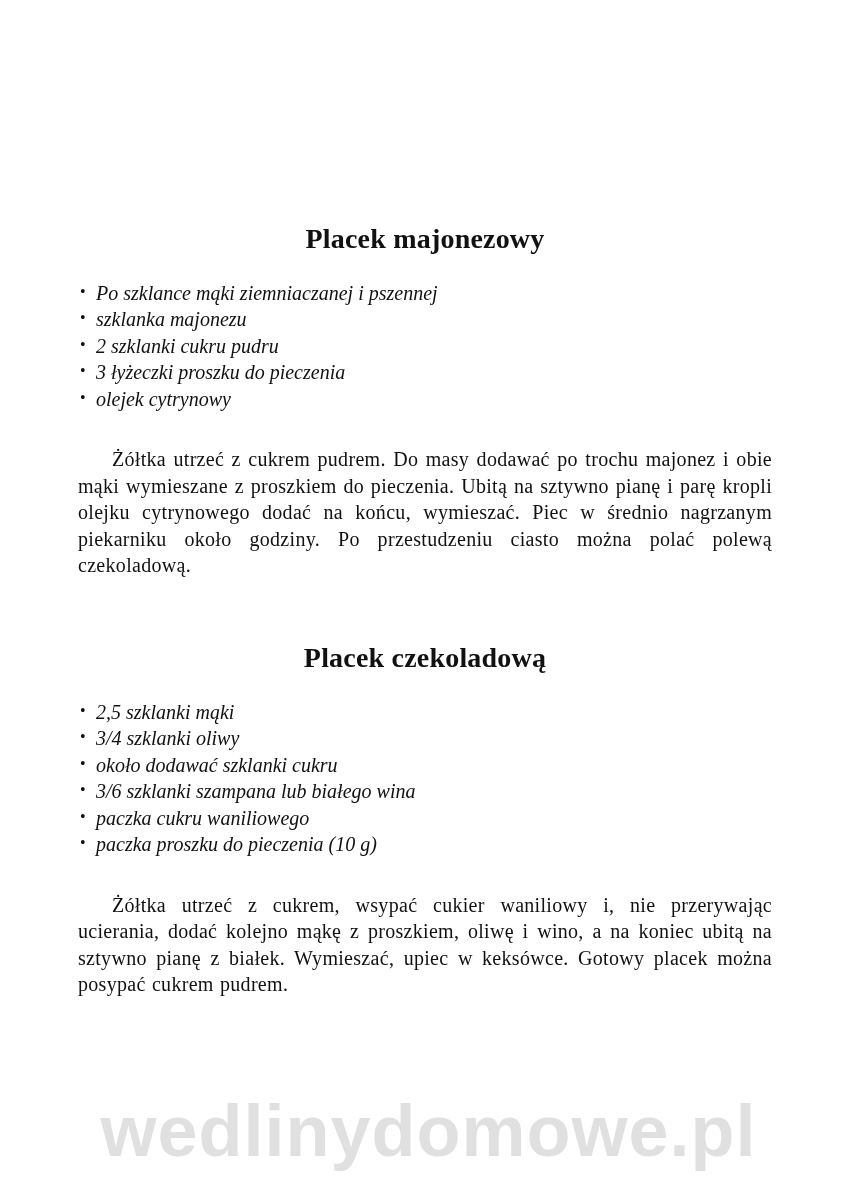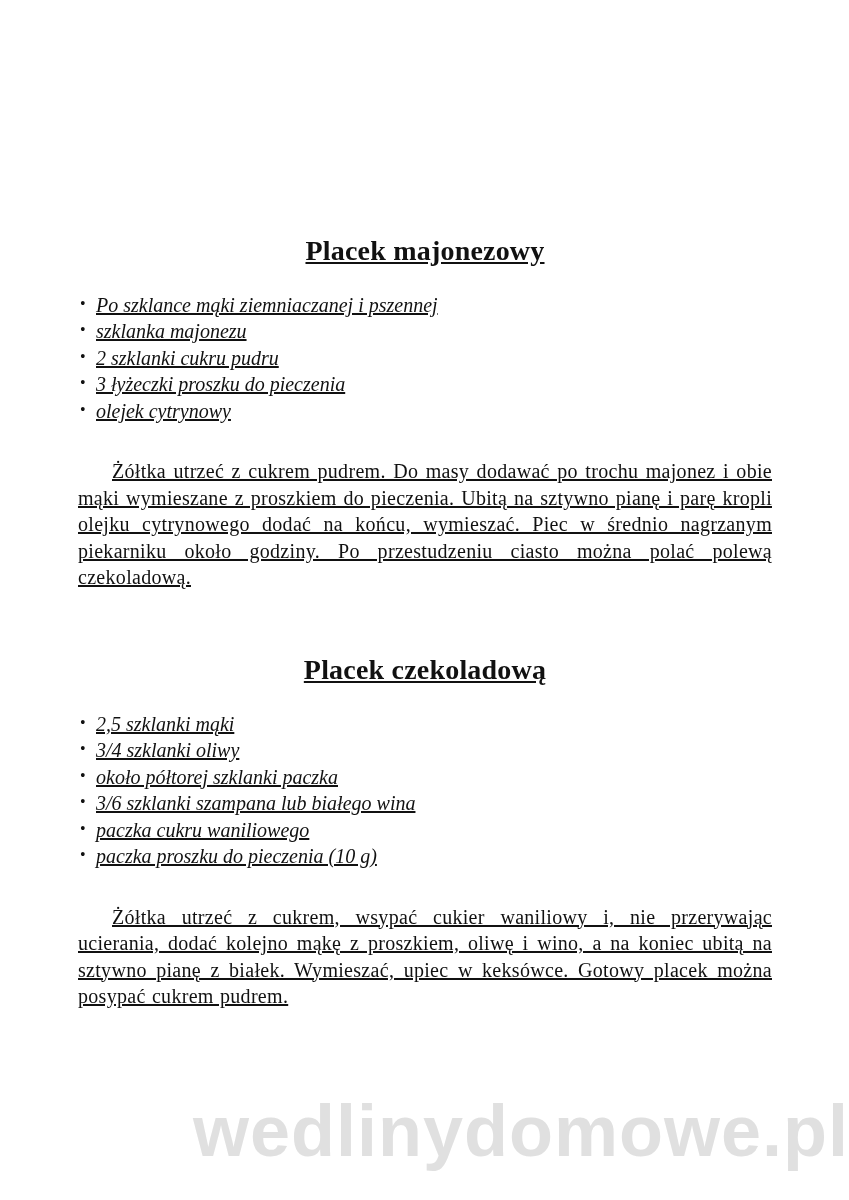--- a/index.html
+++ b/index.html
@@ -11,24 +11,23 @@
   }
   .page {
     position: relative;
     width: 849px;
     height: 1200px;
     background: #ffffff;
     overflow: hidden;
   }
   .content {
     position: absolute;
-    top: 16px;
+    top: 4px;
     left: 78px;
     width: 694px;
-    text-decoration: underline;
   }
   .recipe { margin: 0; }
   .recipe-title {
     margin: 0;
     text-align: center;
     font-weight: bold;
     font-size: 28px;
     line-height: 1.1;
     letter-spacing: 0.2px;
   }
@@ -61,21 +60,21 @@
     text-align: justify;
     text-indent: 34px;
     letter-spacing: 0.3px;
     word-spacing: 1px;
   }
   .watermark {
     position: absolute;
     left: 8px;
     right: 0;
     bottom: 28px;
-    text-align: right;
+    text-align: center;
     font-family: "Liberation Sans", sans-serif;
     font-weight: bold;
     font-size: 72px;
     letter-spacing: 1px;
     color: #c7c7c7;
     opacity: 0.55;
     white-space: nowrap;
     user-select: none;
     pointer-events: none;
   }
@@ -96,21 +95,21 @@
         <li>olejek cytrynowy</li>
       </ul>
       <p class="instructions">Żółtka utrzeć z cukrem pudrem. Do masy dodawać po trochu majonez i obie mąki wymieszane z proszkiem do pieczenia. Ubitą na sztywno pianę i parę kropli olejku cytrynowego dodać na końcu, wymieszać. Piec w średnio nagrzanym piekarniku około godziny. Po przestudzeniu ciasto można polać polewą czekoladową.</p>
     </section>
 
     <section class="recipe">
       <h1 class="recipe-title second">Placek czekoladową</h1>
       <ul class="ingredients">
         <li>2,5 szklanki mąki</li>
         <li>3/4 szklanki oliwy</li>
-        <li>około półtorej szklanki paczka</li>
+        <li>około dodawać szklanki cukru</li>
         <li>3/6 szklanki szampana lub białego wina</li>
         <li>paczka cukru waniliowego</li>
         <li>paczka proszku do pieczenia (10 g)</li>
       </ul>
       <p class="instructions">Żółtka utrzeć z cukrem, wsypać cukier waniliowy i, nie przerywając ucierania, dodać kolejno mąkę z proszkiem, oliwę i wino, a na koniec ubitą na sztywno pianę z białek. Wymieszać, upiec w keksówce. Gotowy placek można posypać cukrem pudrem.</p>
     </section>
 
   </div>
 
   <div class="watermark">wedlinydomowe.pl</div>

